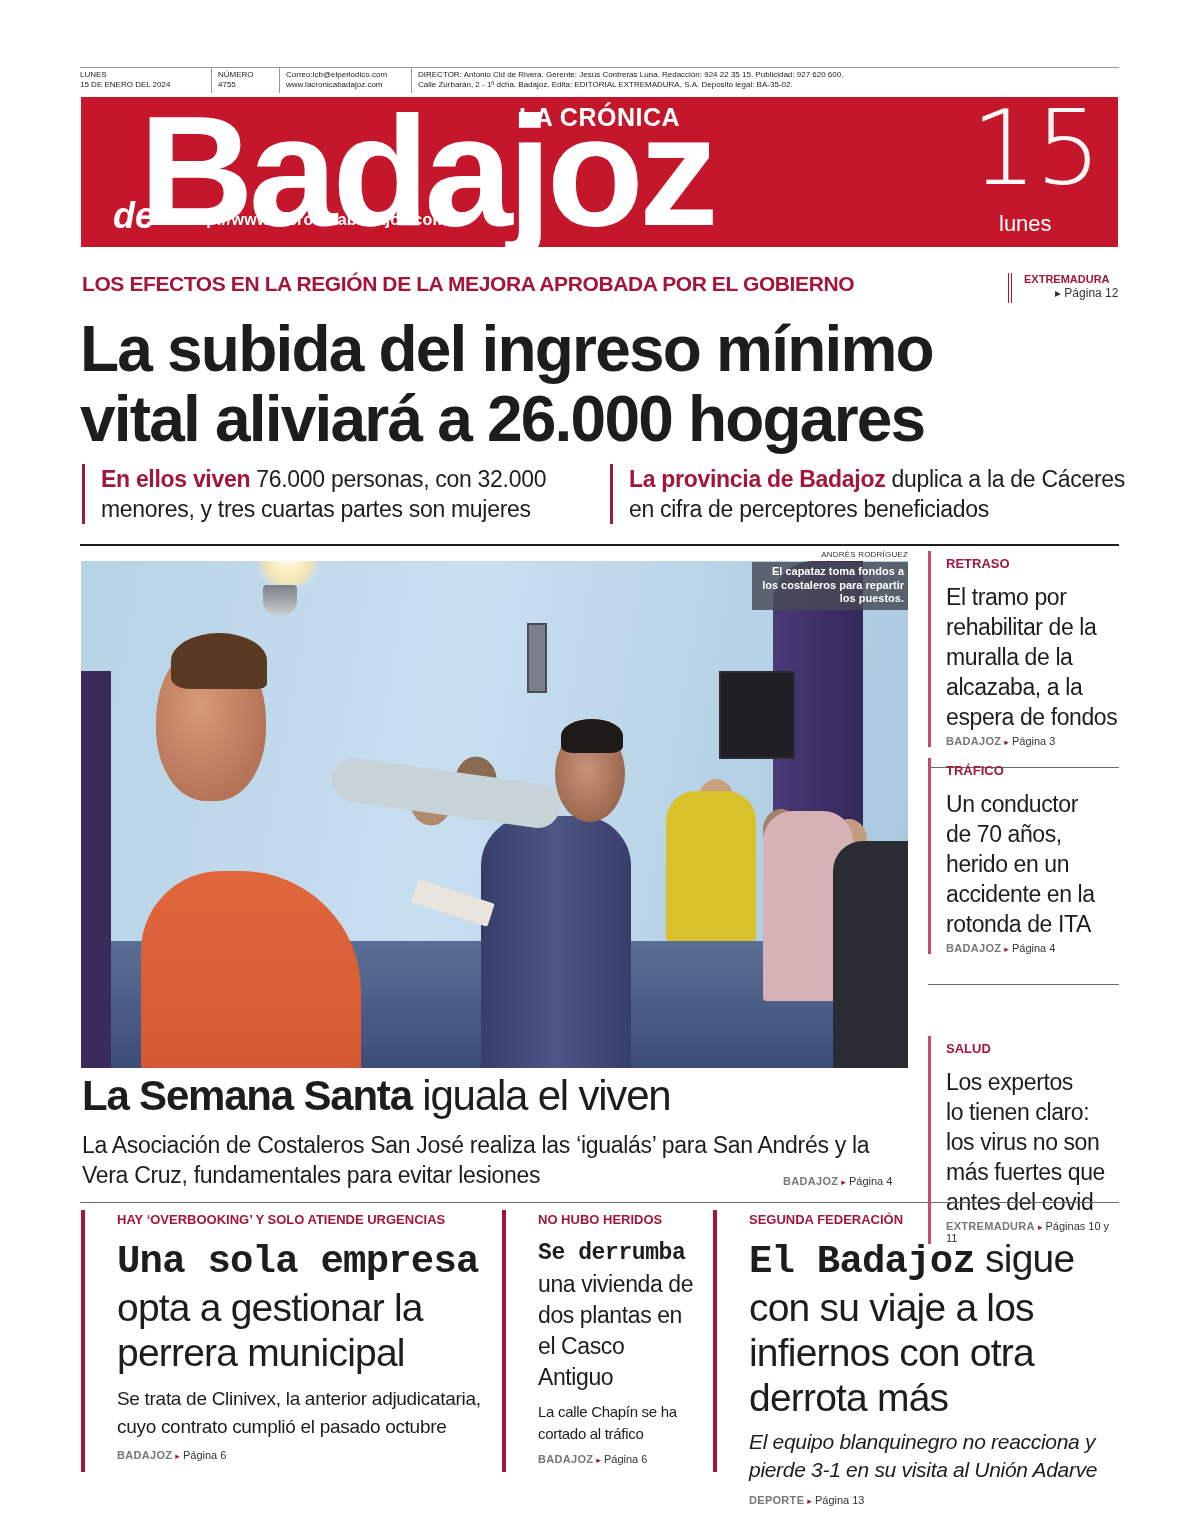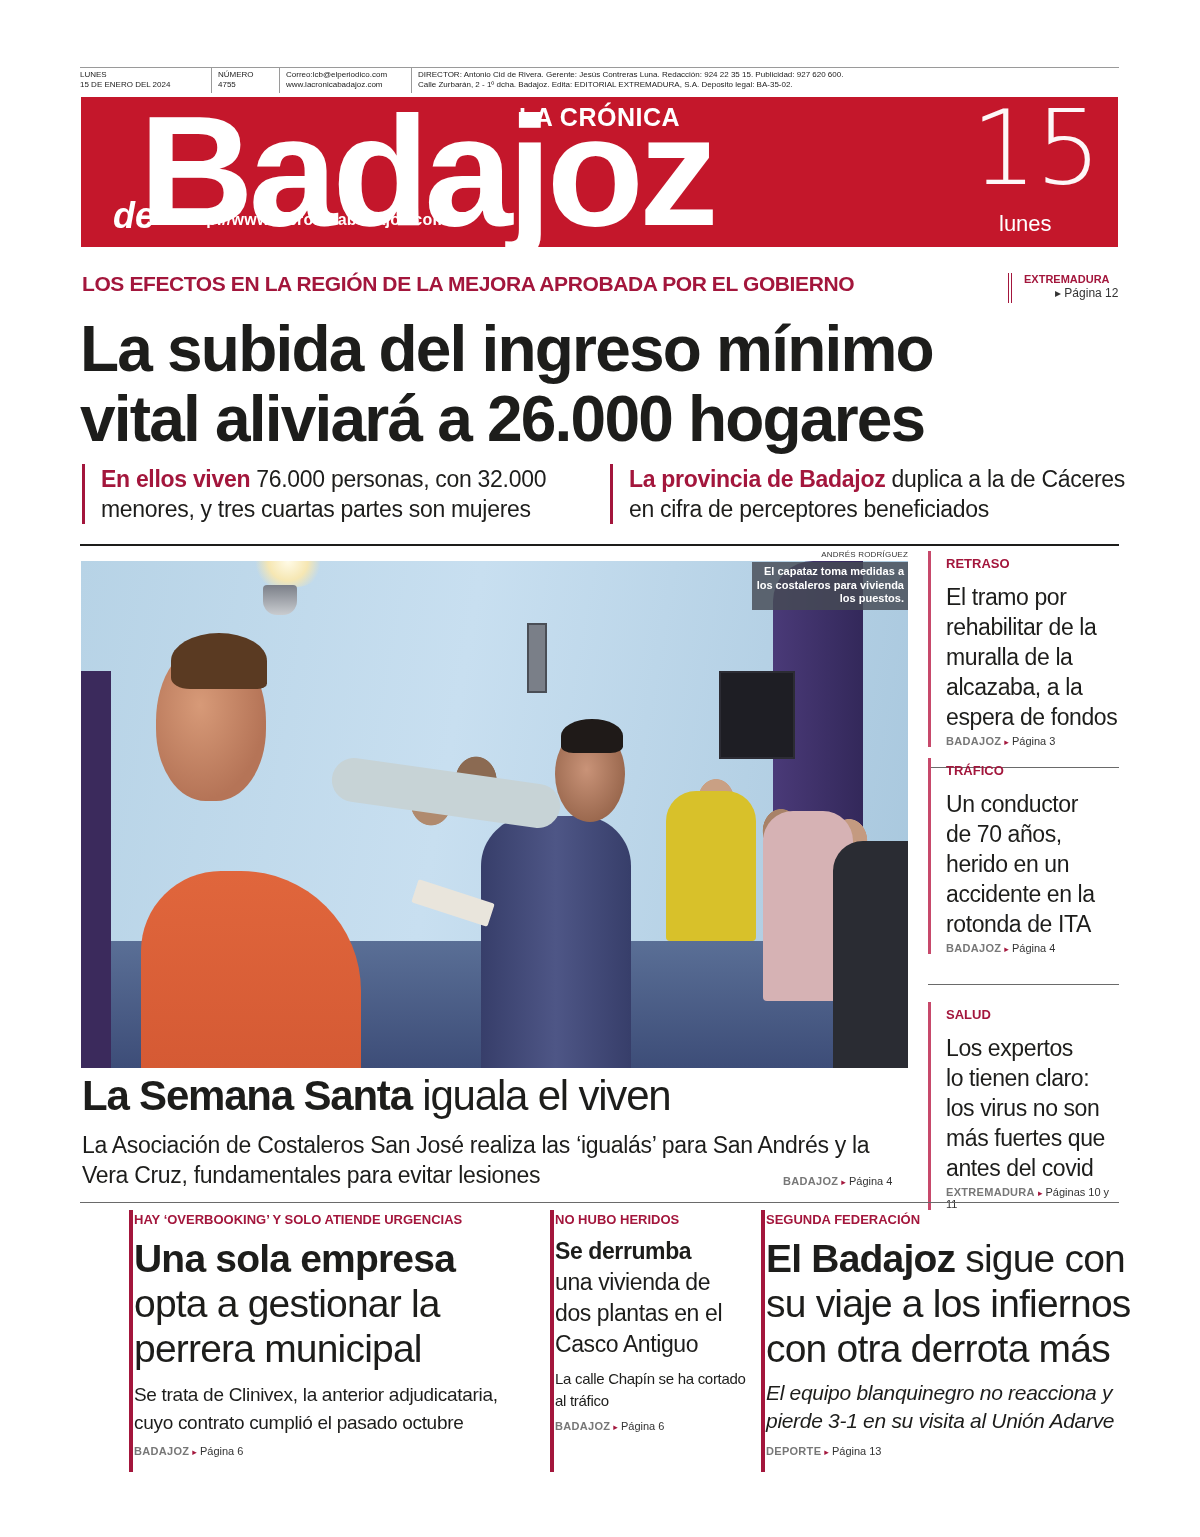--- a/index.html
+++ b/index.html
@@ -75,24 +75,24 @@
   
   .brief { left: 928px; width: 192px; padding-left: 15px; border-left: 3px solid #c7496b; }
   .brief-topline { left: 928px; width: 191px; height: 1px; background: #6a6a6a; }
   .brief .kick { font-size: 13px; font-weight: bold; color: #a3163c; line-height: 18px; padding-top: 4px; }
   .brief .hl { font-size: 23px; line-height: 30px; letter-spacing: -0.4px; color: #1d1d1b; margin-top: 9px; }
   .brief .hl b { font-weight: normal; display: block; }
   .brief .ref { font-size: 11px; color: #333; margin-top: 3px; }
 
   
   .bottom-rule { left: 80px; top: 1202px; width: 1039px; height: 1px; background: #6a6a6a; }
-  .story { top: 1210px; border-left: 4px solid #a3163c; padding-left: 1px; height: 262px; margin-left: 48px; }
+  .story { top: 1210px; border-left: 4px solid #a3163c; padding-left: 32px; height: 262px; }
   .story .kick { font-size: 13px; font-weight: bold; color: #a3163c; line-height: 20px; }
   .story .hl { color: #1d1d1b; letter-spacing: -0.8px; margin-top: 6px; }
-  .story .hl b { font-weight: bold; }
+  .story .hl b { font-weight: bold; font-family: Liberation Mono, monospace; }
   .story .deck { color: #1d1d1b; letter-spacing: -0.3px; }
   .story .ref { font-size: 11px; color: #333; }
   .s1 { left: 81px; width: 410px; }
   .s1 .hl { font-size: 39px; line-height: 45px; }
   .s1 .deck { font-size: 19px; line-height: 28px; margin-top: 10px; }
   .s1 .ref { margin-top: 8px; }
   .s2 { left: 502px; width: 200px; }
   .s2 .hl { font-size: 23px; line-height: 31px; letter-spacing: -0.4px; }
   .s2 .deck { font-size: 15px; line-height: 22px; margin-top: 8px; }
   .s2 .ref { margin-top: 8px; }
@@ -165,21 +165,21 @@
   <div class="darkjacket"></div>
   <div class="vest"></div>
   <div class="capataz-head"></div>
   <div class="capataz-hair"></div>
   <div class="arm"></div>
   <div class="notepad"></div>
   <div class="orange-man"></div>
   <div class="orange-head"></div>
   <div class="orange-hair"></div>
 </div>
-<div class="abs caption">El capataz toma medidas a los costaleros para vivienda los puestos.</div>
+<div class="abs caption">El capataz toma fondos a los costaleros para repartir los puestos.</div>
 
 <div class="abs photo-title">
   <b>La Semana Santa</b><span> iguala el viven</span>
 </div>
 <div class="abs photo-deck">La Asociación de Costaleros San José realiza las ‘igualás’ para San Andrés y la Vera Cruz, fundamentales para evitar lesiones</div>
 <div class="abs photo-ref">
   <span class="ref-section">BADAJOZ</span>
   <span class="ref-arrow">▸</span>
   <span>Página 4</span>
 </div>
@@ -205,21 +205,21 @@
     <span>de 70 años, herido en un accidente en la rotonda de ITA</span>
   </div>
   <div class="ref">
     <span class="ref-section">BADAJOZ</span>
     <span class="ref-arrow">▸</span>
     <span>Página 4</span>
   </div>
 </div>
 
 <div class="abs brief-topline" style="top:984px"></div>
-<div class="abs brief" style="top:1002px">
+<div class="abs brief" style="top:1036px">
   <div class="kick">SALUD</div>
   <div class="hl">
     <b>Los expertos</b>
     <span>lo tienen claro: los virus no son más fuertes que antes del covid</span>
   </div>
   <div class="ref">
     <span class="ref-section">EXTREMADURA</span>
     <span class="ref-arrow">▸</span>
     <span>Páginas 10 y 11</span>
   </div>

